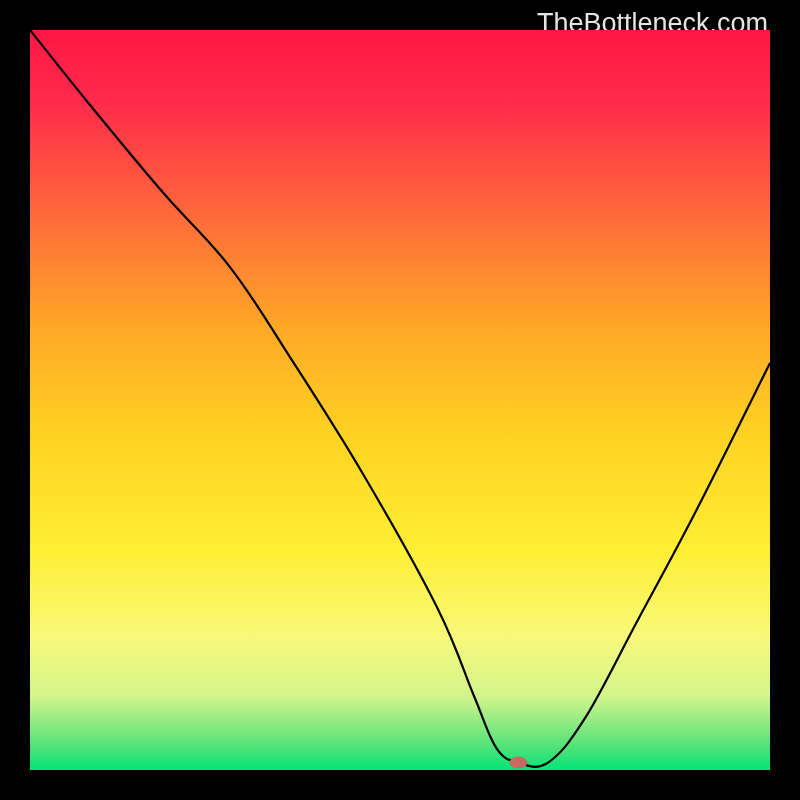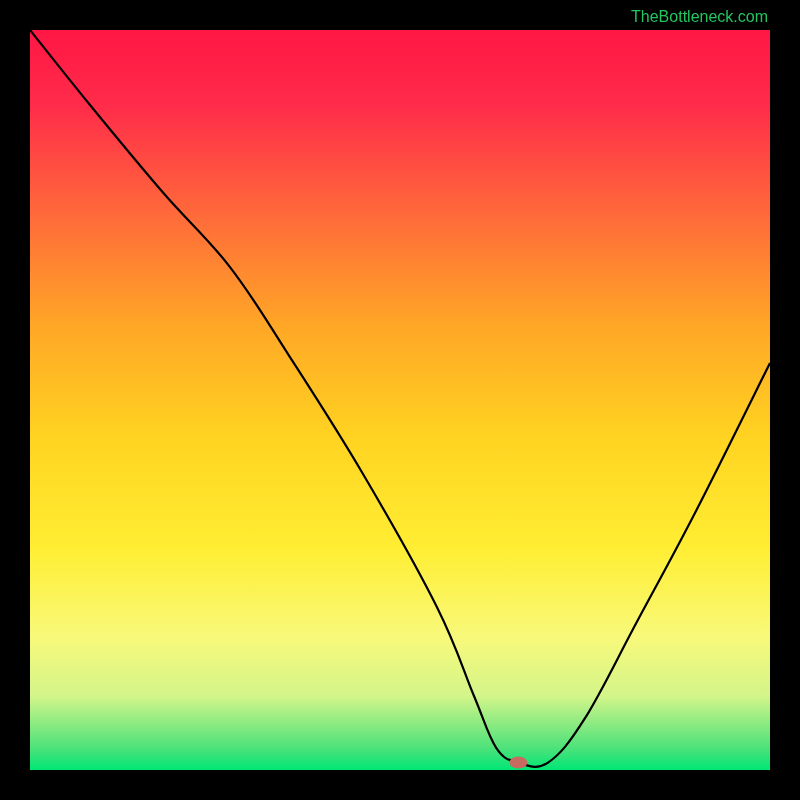--- a/index.html
+++ b/index.html
@@ -15,22 +15,22 @@
     position: absolute;
     left: 30px;
     top: 30px;
     width: 740px;
     height: 740px;
   }
   .watermark {
     position: absolute;
     top: 8px;
     right: 32px;
-    color: #22c55e;
-    font-size: 16px;
+    color: #e5e5e5;
+    font-size: 27px;
     font-weight: 500;
   }
   svg {
     display: block;
   }
 </style>
 </head>
 <body>
 
 <div class="watermark">TheBottleneck.com</div>

